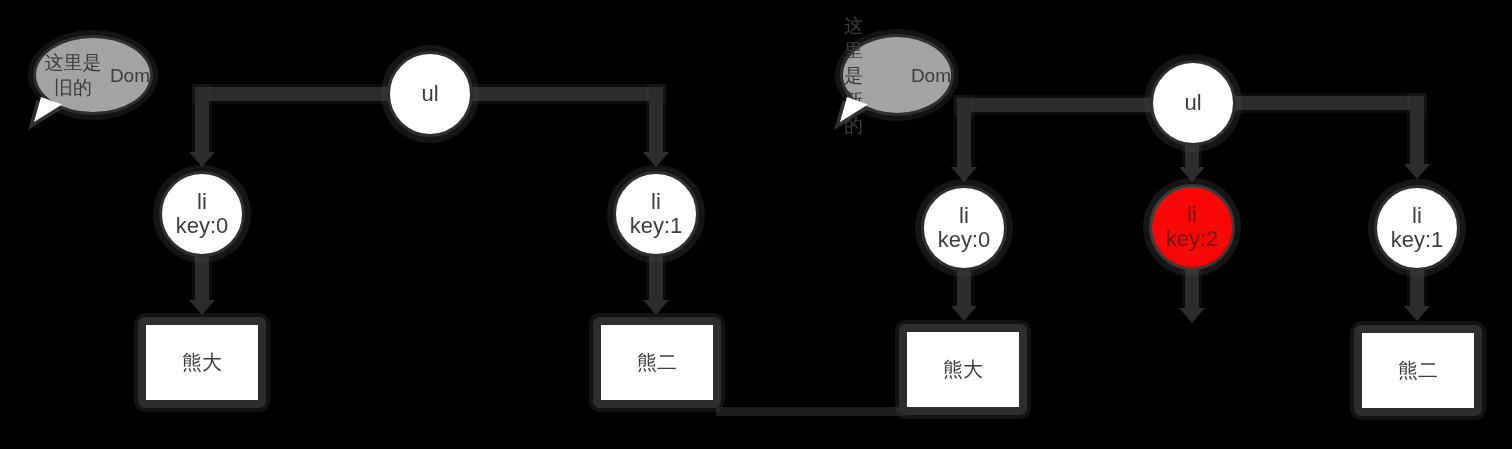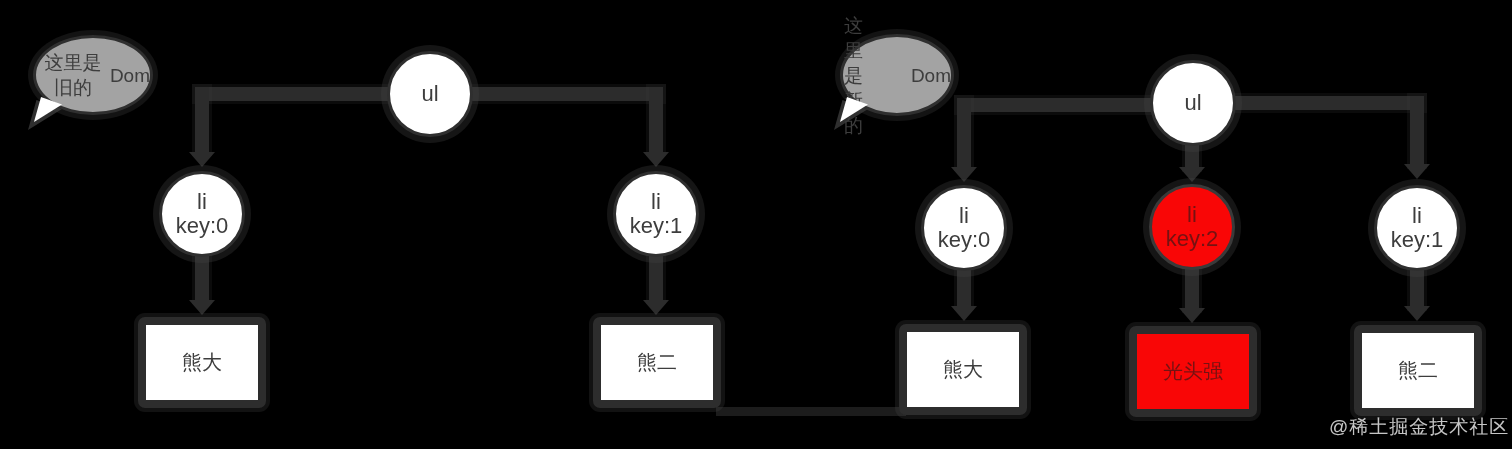--- a/index.html
+++ b/index.html
@@ -141,22 +141,18 @@
       <span>key:2</span>
     </div>
     <div class="circle" style="left:1374px;top:185px;">
       <span>li</span>
       <span>key:1</span>
     </div>
 
     <div class="leaf" style="left:899px;top:324px;">
       <span>熊大</span>
     </div>
-    <div class="leaf red" style="left:1129px;top:326px;">
-      <span>光头强</span>
-    </div>
     <div class="leaf" style="left:1354px;top:325px;">
       <span>熊二</span>
     </div>
   </div>
 
-  <div class="watermark">@稀土掘金技术社区</div>
 </div>
 
 </body></html>

